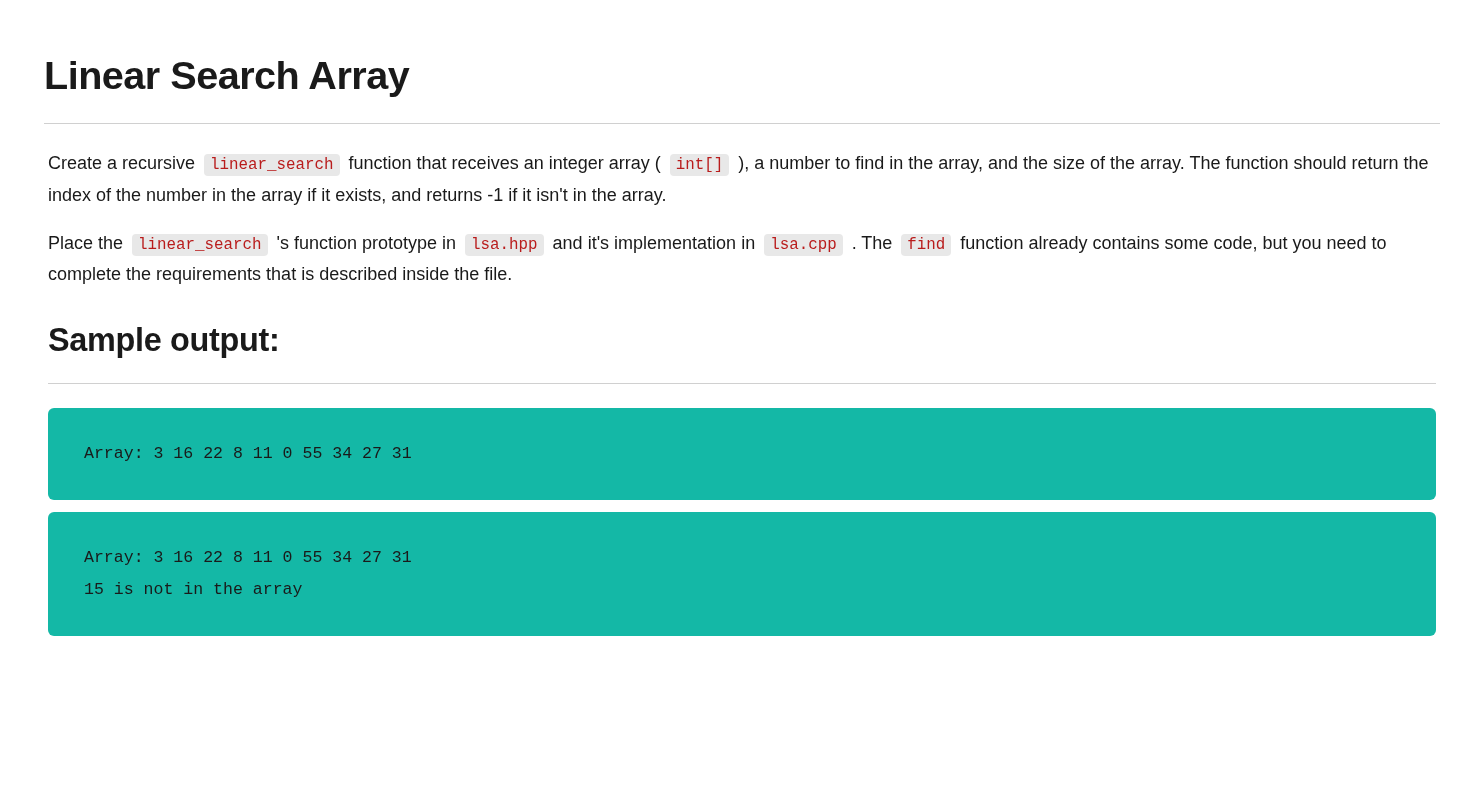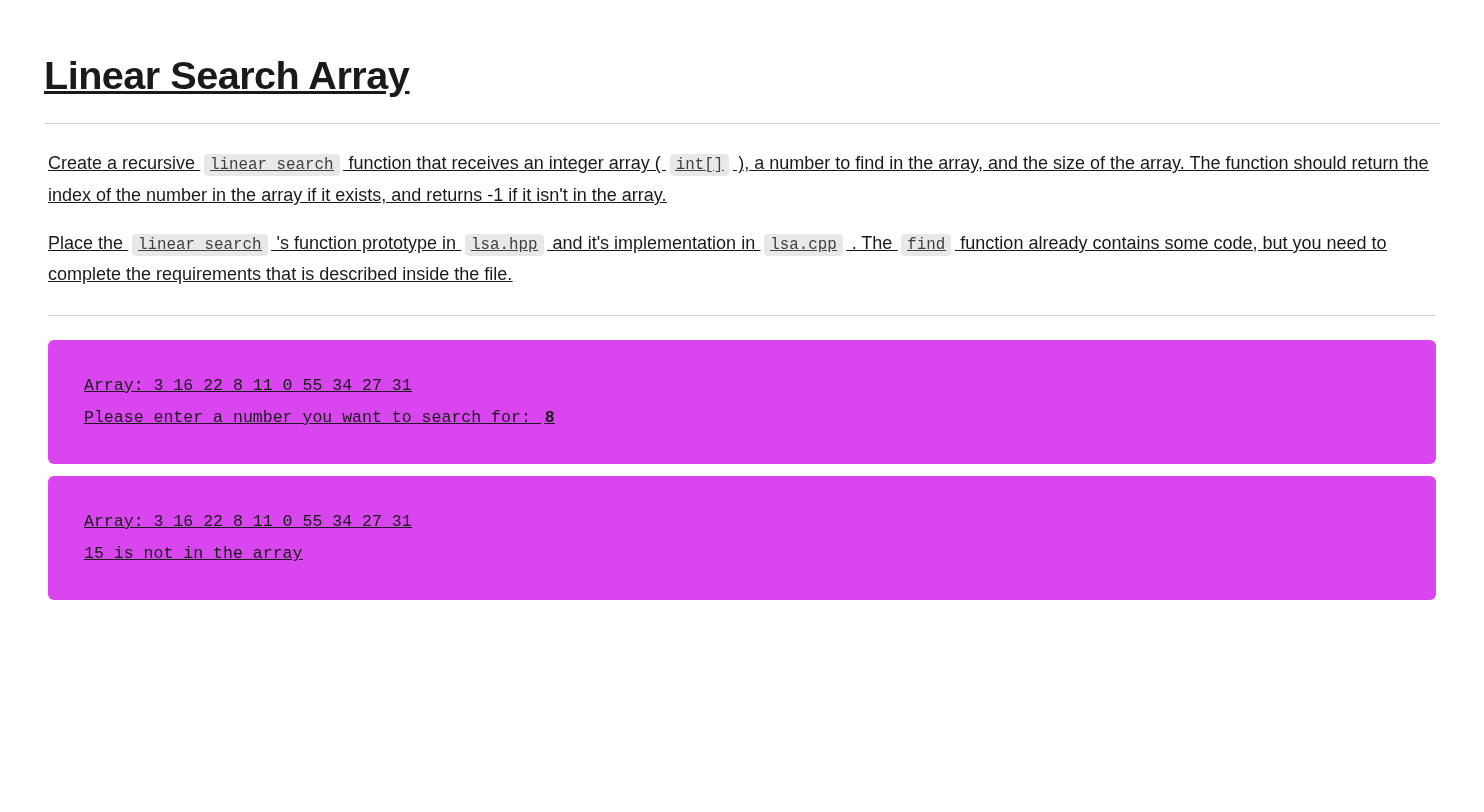--- a/index.html
+++ b/index.html
@@ -1,19 +1,18 @@
 <!DOCTYPE html>
 <html><head>
   <meta charset="utf-8">
   <style>
     * {
       box-sizing: border-box;
       margin: 4px;
       padding: 0;
-      text-decoration: underline;
     }
 
     body {
       font-family: -apple-system, BlinkMacSystemFont, 'Segoe UI', Helvetica, Arial, sans-serif;
       font-size: 18px;
       line-height: 1.6;
       color: #1a1a1a;
       background: #ffffff;
       padding: 32px 32px 48px 32px;
       max-width: 1484px;
@@ -42,33 +41,33 @@
     .description p {
       margin-bottom: 16px;
     }
 
     code {
       font-family: 'SFMono-Regular', Consolas, 'Liberation Mono', Menlo, monospace;
       font-size: 0.88em;
       background: #e8e8e8;
       padding: 2px 6px;
       border-radius: 4px;
-      color: #404040;
+      color: #b91c1c;
     }
 
     h2 {
       font-size: 1.8em;
       font-weight: 800;
       margin-bottom: 16px;
       margin-top: 8px;
       letter-spacing: -0.3px;
     }
 
     .output-box {
-      background: #d946ef;
+      background: #14b8a6;
       border-radius: 6px;
       padding: 28px 32px;
       margin-bottom: 12px;
       font-family: 'SFMono-Regular', Consolas, 'Liberation Mono', Menlo, monospace;
       font-size: 0.92em;
       line-height: 1.7;
     }
 
     .output-box .line {
       display: block;
@@ -88,24 +87,24 @@
 <div class="description">
   <p>
     Create a recursive <code>linear_search</code> function that receives an integer array ( <code>int[]</code> ), a number to find in the array, and the size of the array. The function should return the index of the number in the array if it exists, and returns -1 if it isn't in the array.
   </p>
   <p>
     Place the <code>linear_search</code> 's function prototype in <code>lsa.hpp</code> and it's implementation in <code>lsa.cpp</code> . The <code>find</code> function already contains some code, but you need to complete the requirements that is described inside the file.
   </p>
 </div>
 
 <div class="sample-section">
+  <h2>Sample output:</h2>
   <hr>
 
   <div class="output-box">
     <span class="line">Array: 3 16 22 8 11 0 55 34 27 31</span>
-    <span class="line">Please enter a number you want to search for: <strong>8</strong></span>
   </div>
 
   <div class="output-box">
     <span class="line">Array: 3 16 22 8 11 0 55 34 27 31</span>
     <span class="line">15 is not in the array</span>
   </div>
 </div>
 
 </body></html>

